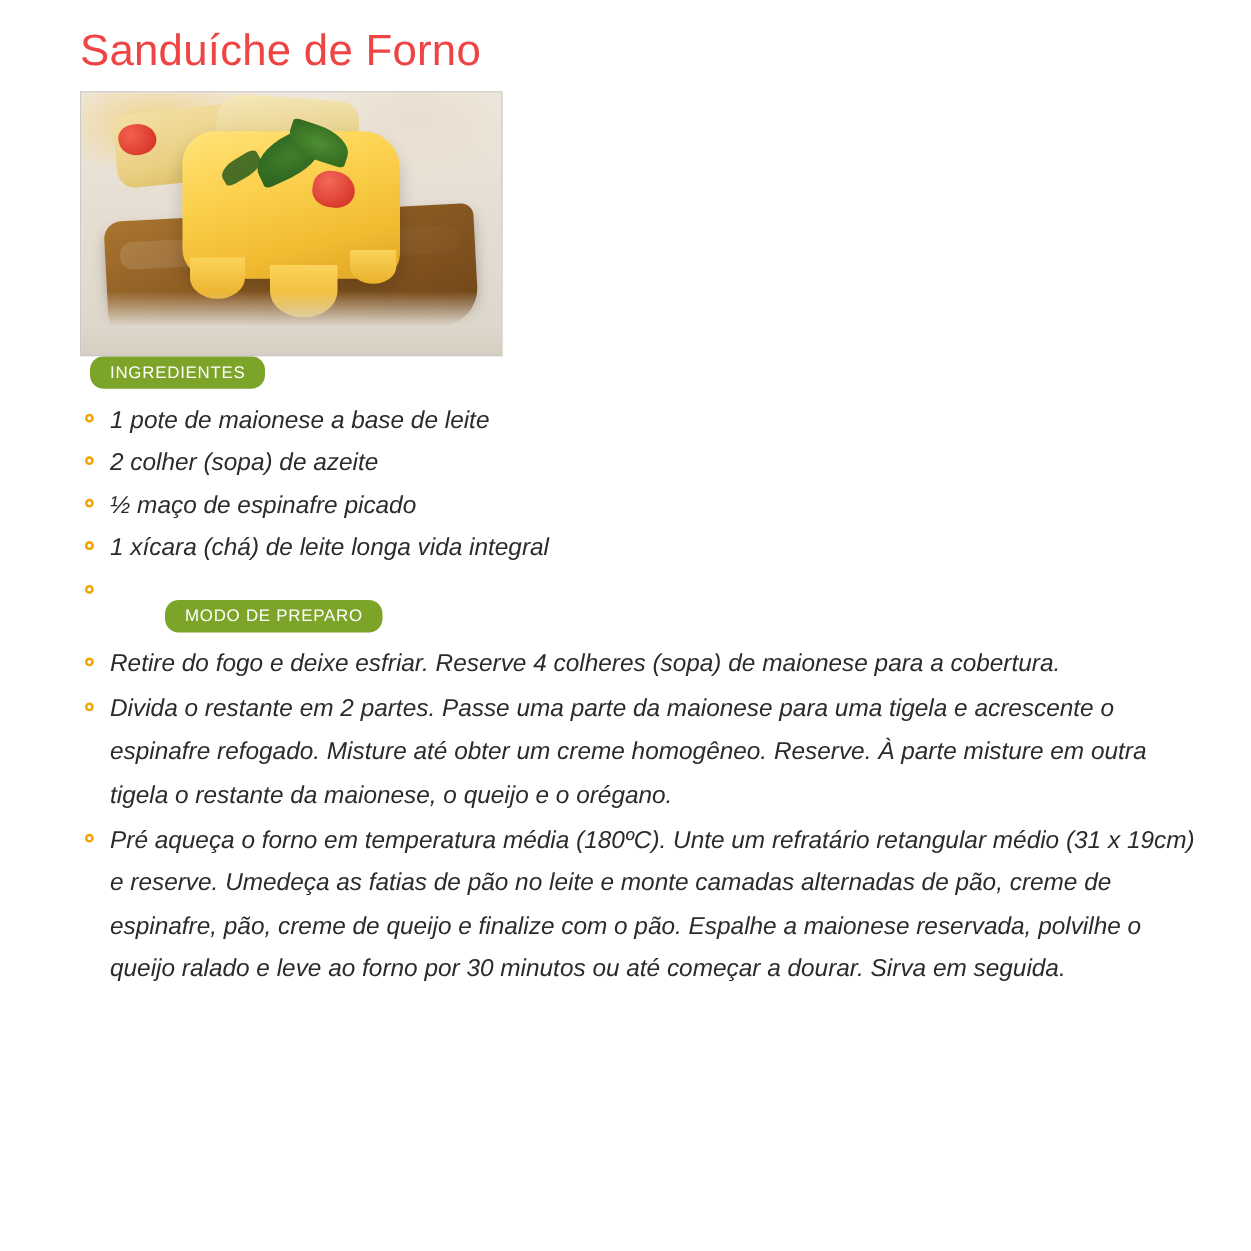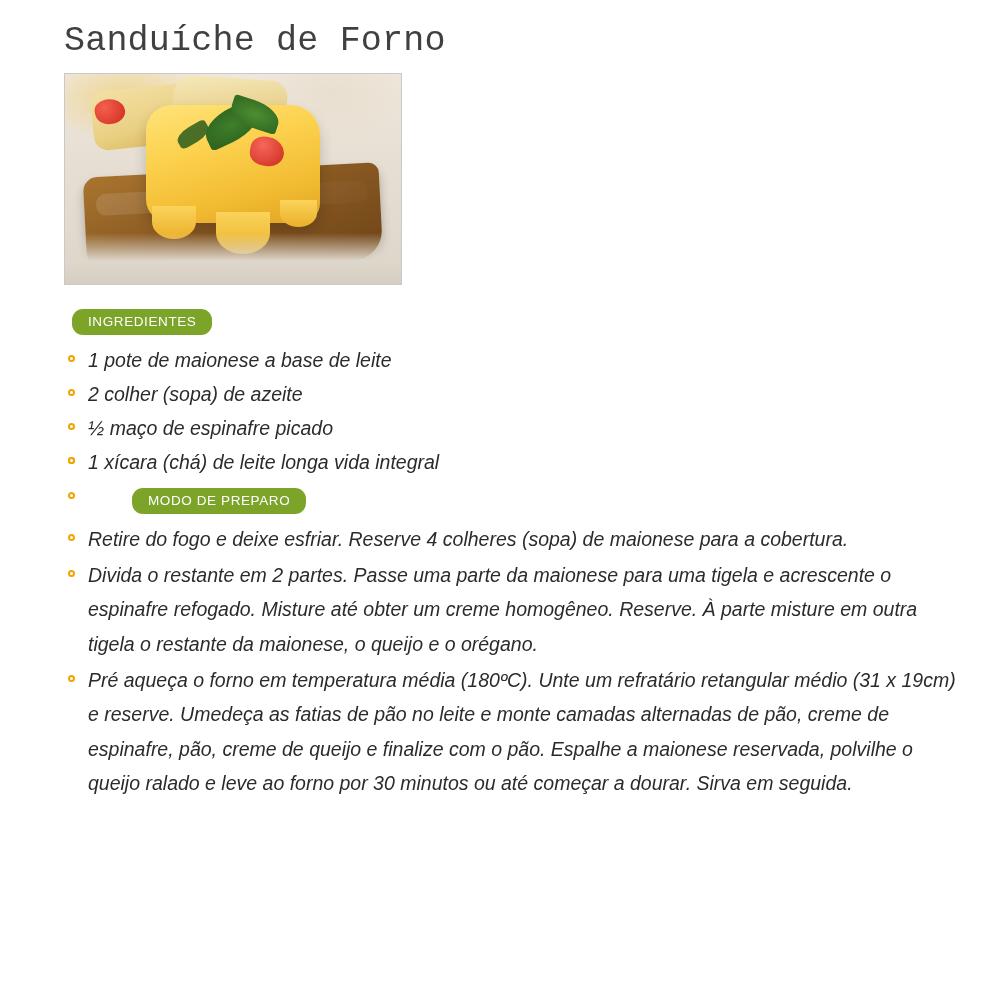--- a/index.html
+++ b/index.html
@@ -14,25 +14,24 @@
   .page {
     position: relative;
     width: 1001px;
     height: 1001px;
     padding: 22px 40px 0 64px;
     overflow: hidden;
   }
   .recipe-title {
     font-size: 35px;
     font-weight: 400;
-    color: #404040;
+    color: #ef4444;
     letter-spacing: 0.2px;
     margin: 0 0 12px 0;
     line-height: 1.1;
-    font-family: Liberation Mono, monospace;
   }
   .photo {
     width: 338px;
     height: 212px;
     border: 1px solid #c9c9c9;
     position: relative;
     overflow: hidden;
     background: #efe9e0;
   }
   
@@ -160,22 +159,22 @@
   .section-tag {
     display: inline-block;
     background: #7ba428;
     color: #ffffff;
     font-size: 13.5px;
     letter-spacing: 0.6px;
     padding: 5px 16px 6px 16px;
     border-radius: 11px;
     margin-left: 8px;
   }
-  .tag-ingredientes { margin-top: 24px; }
-  .tag-preparo { margin-top: 8px; margin-left: 68px; }
+  .tag-ingredientes { }
+  .tag-preparo { margin-top: 24px; margin-left: 68px; }
 
   ul.list {
     list-style: none;
     margin: 8px 0 0 0;
     padding: 0;
     font-style: italic;
   }
   ul.list li {
     position: relative;
     padding-left: 24px;

